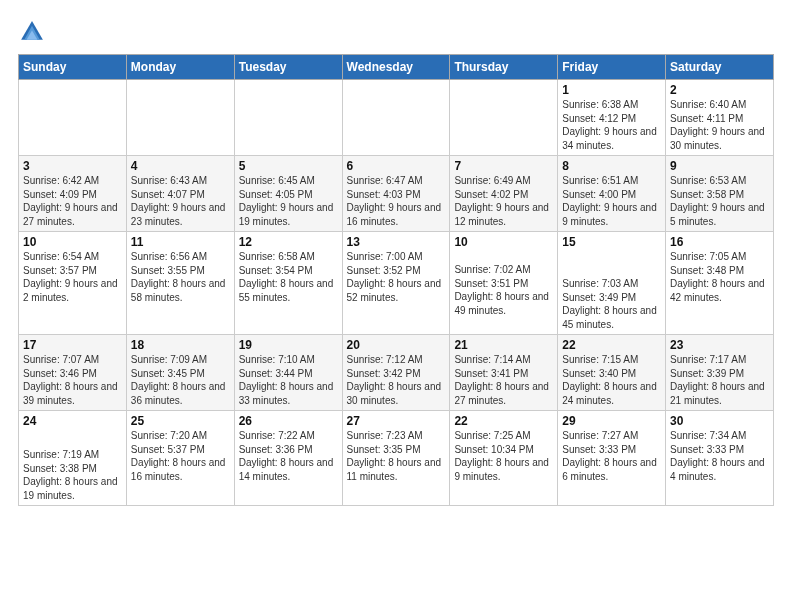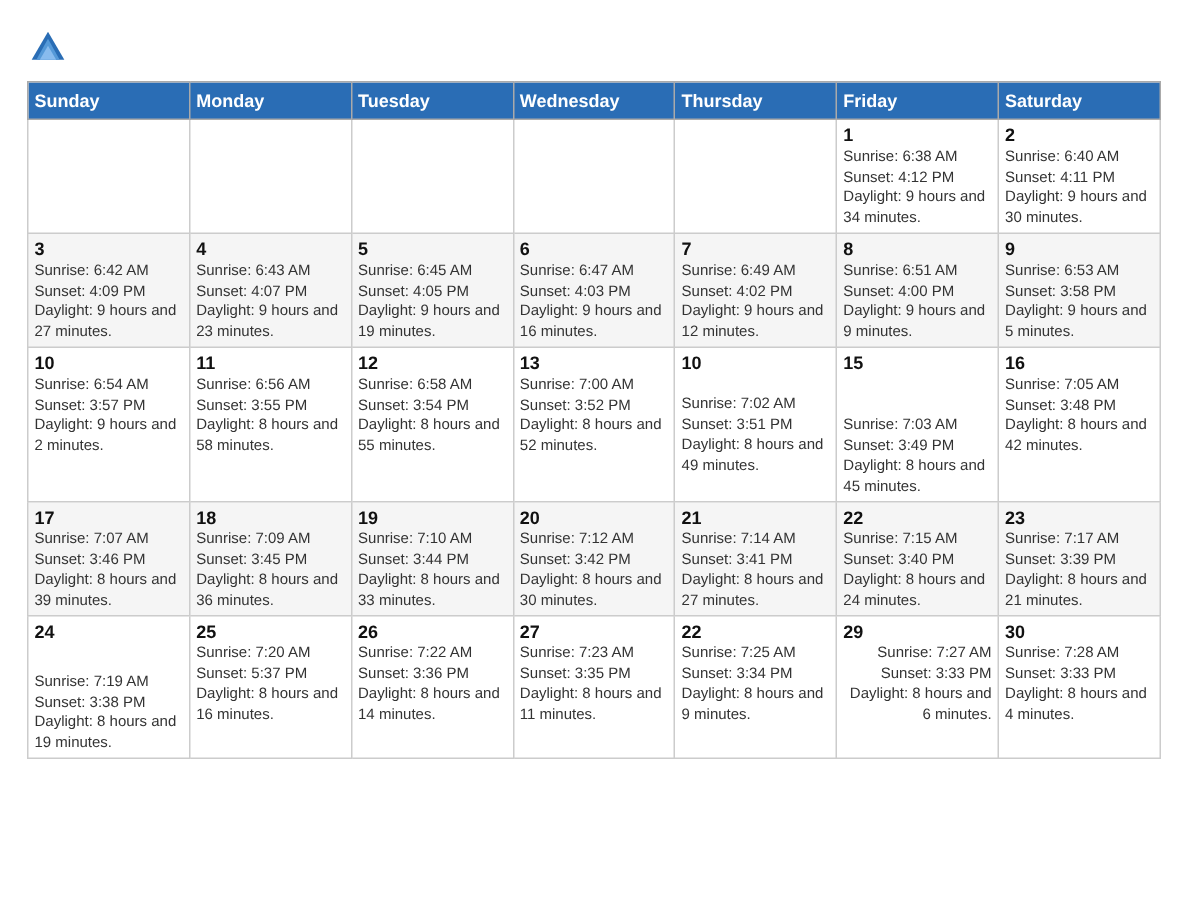--- a/index.html
+++ b/index.html
@@ -302,31 +302,31 @@
           </td>
           <td>
             <span class="day-num">27</span>
             <div class="day-info" style="white-space: pre-line;">Sunrise: 7:23 AM
 Sunset: 3:35 PM
 Daylight: 8 hours and 11 minutes.</div>
           </td>
           <td>
             <span class="day-num">22</span>
             <div class="day-info" style="white-space: pre-line;">Sunrise: 7:25 AM
-Sunset: 3:34 PM
+Sunset: 10:34 PM
 Daylight: 8 hours and 9 minutes.</div>
           </td>
           <td>
             <span class="day-num">29</span>
-            <div class="day-info" style="white-space: pre-line; text-align: right;">Sunrise: 7:27 AM
+            <div class="day-info" style="white-space: pre-line;">Sunrise: 7:27 AM
 Sunset: 3:33 PM
 Daylight: 8 hours and 6 minutes.</div>
           </td>
           <td>
             <span class="day-num">30</span>
-            <div class="day-info" style="white-space: pre-line;">Sunrise: 7:28 AM
+            <div class="day-info" style="white-space: pre-line;">Sunrise: 7:34 AM
 Sunset: 3:33 PM
 Daylight: 8 hours and 4 minutes.</div>
           </td>
         </tr>
       </tbody>
   </table>
 </div>
 
 </body></html>

